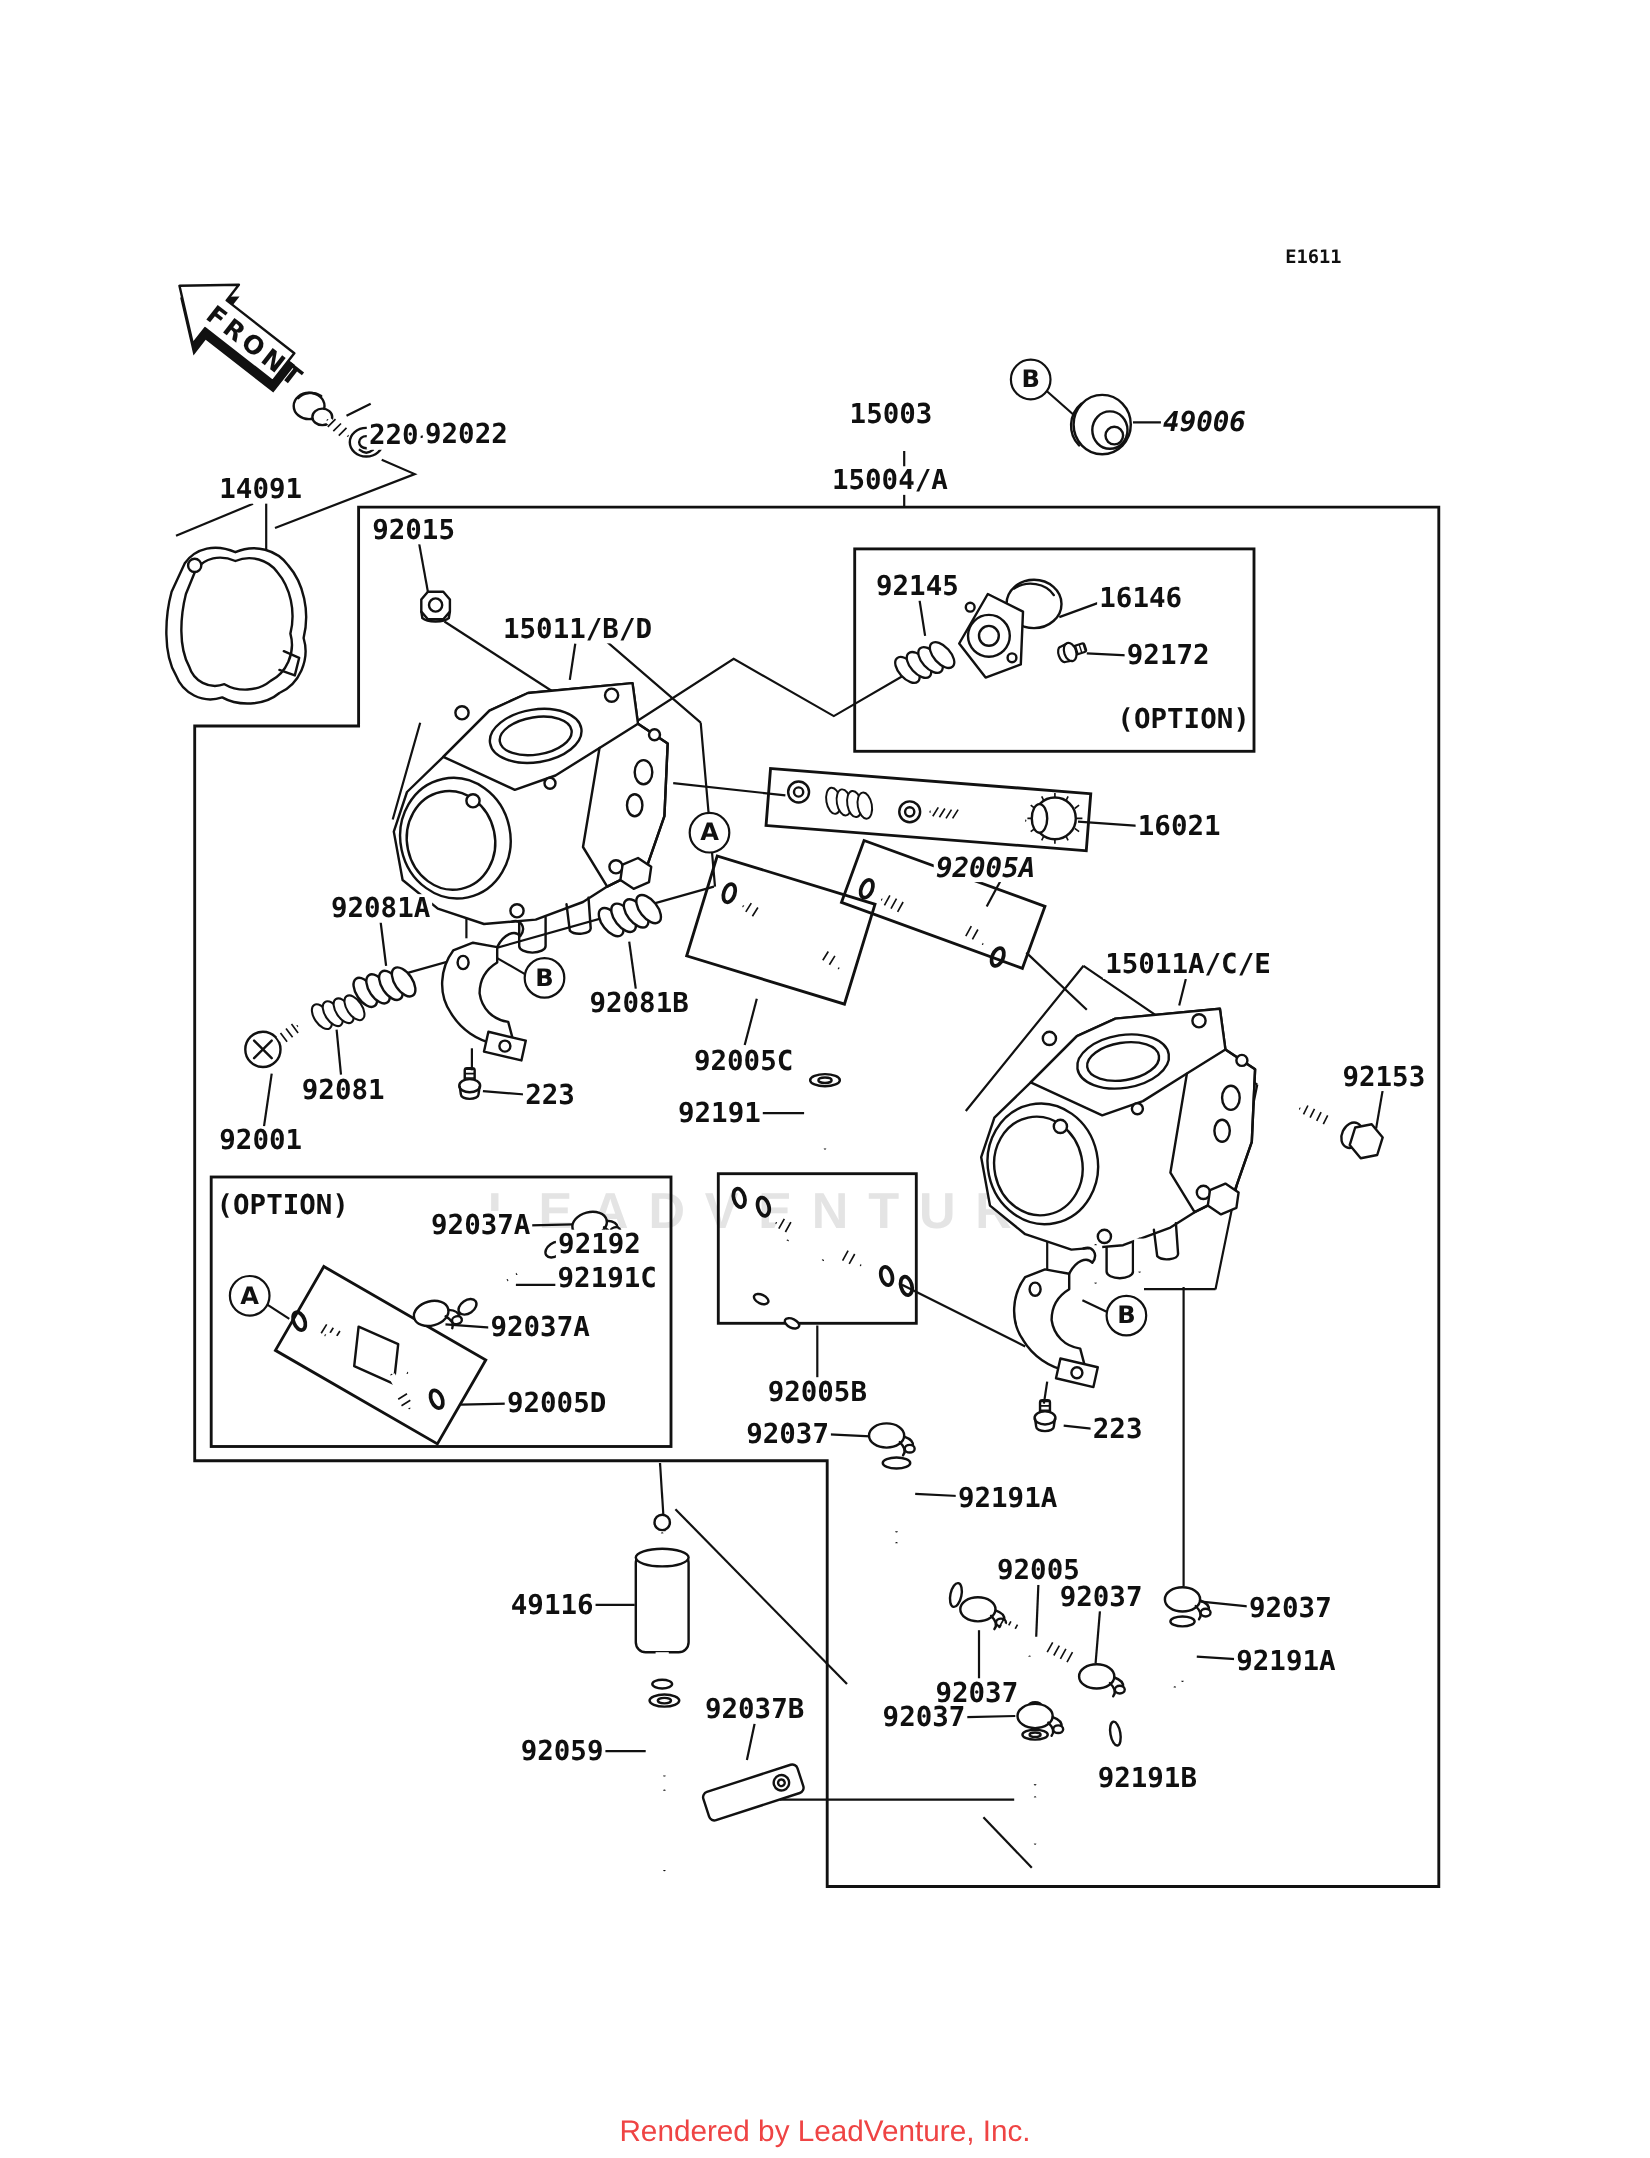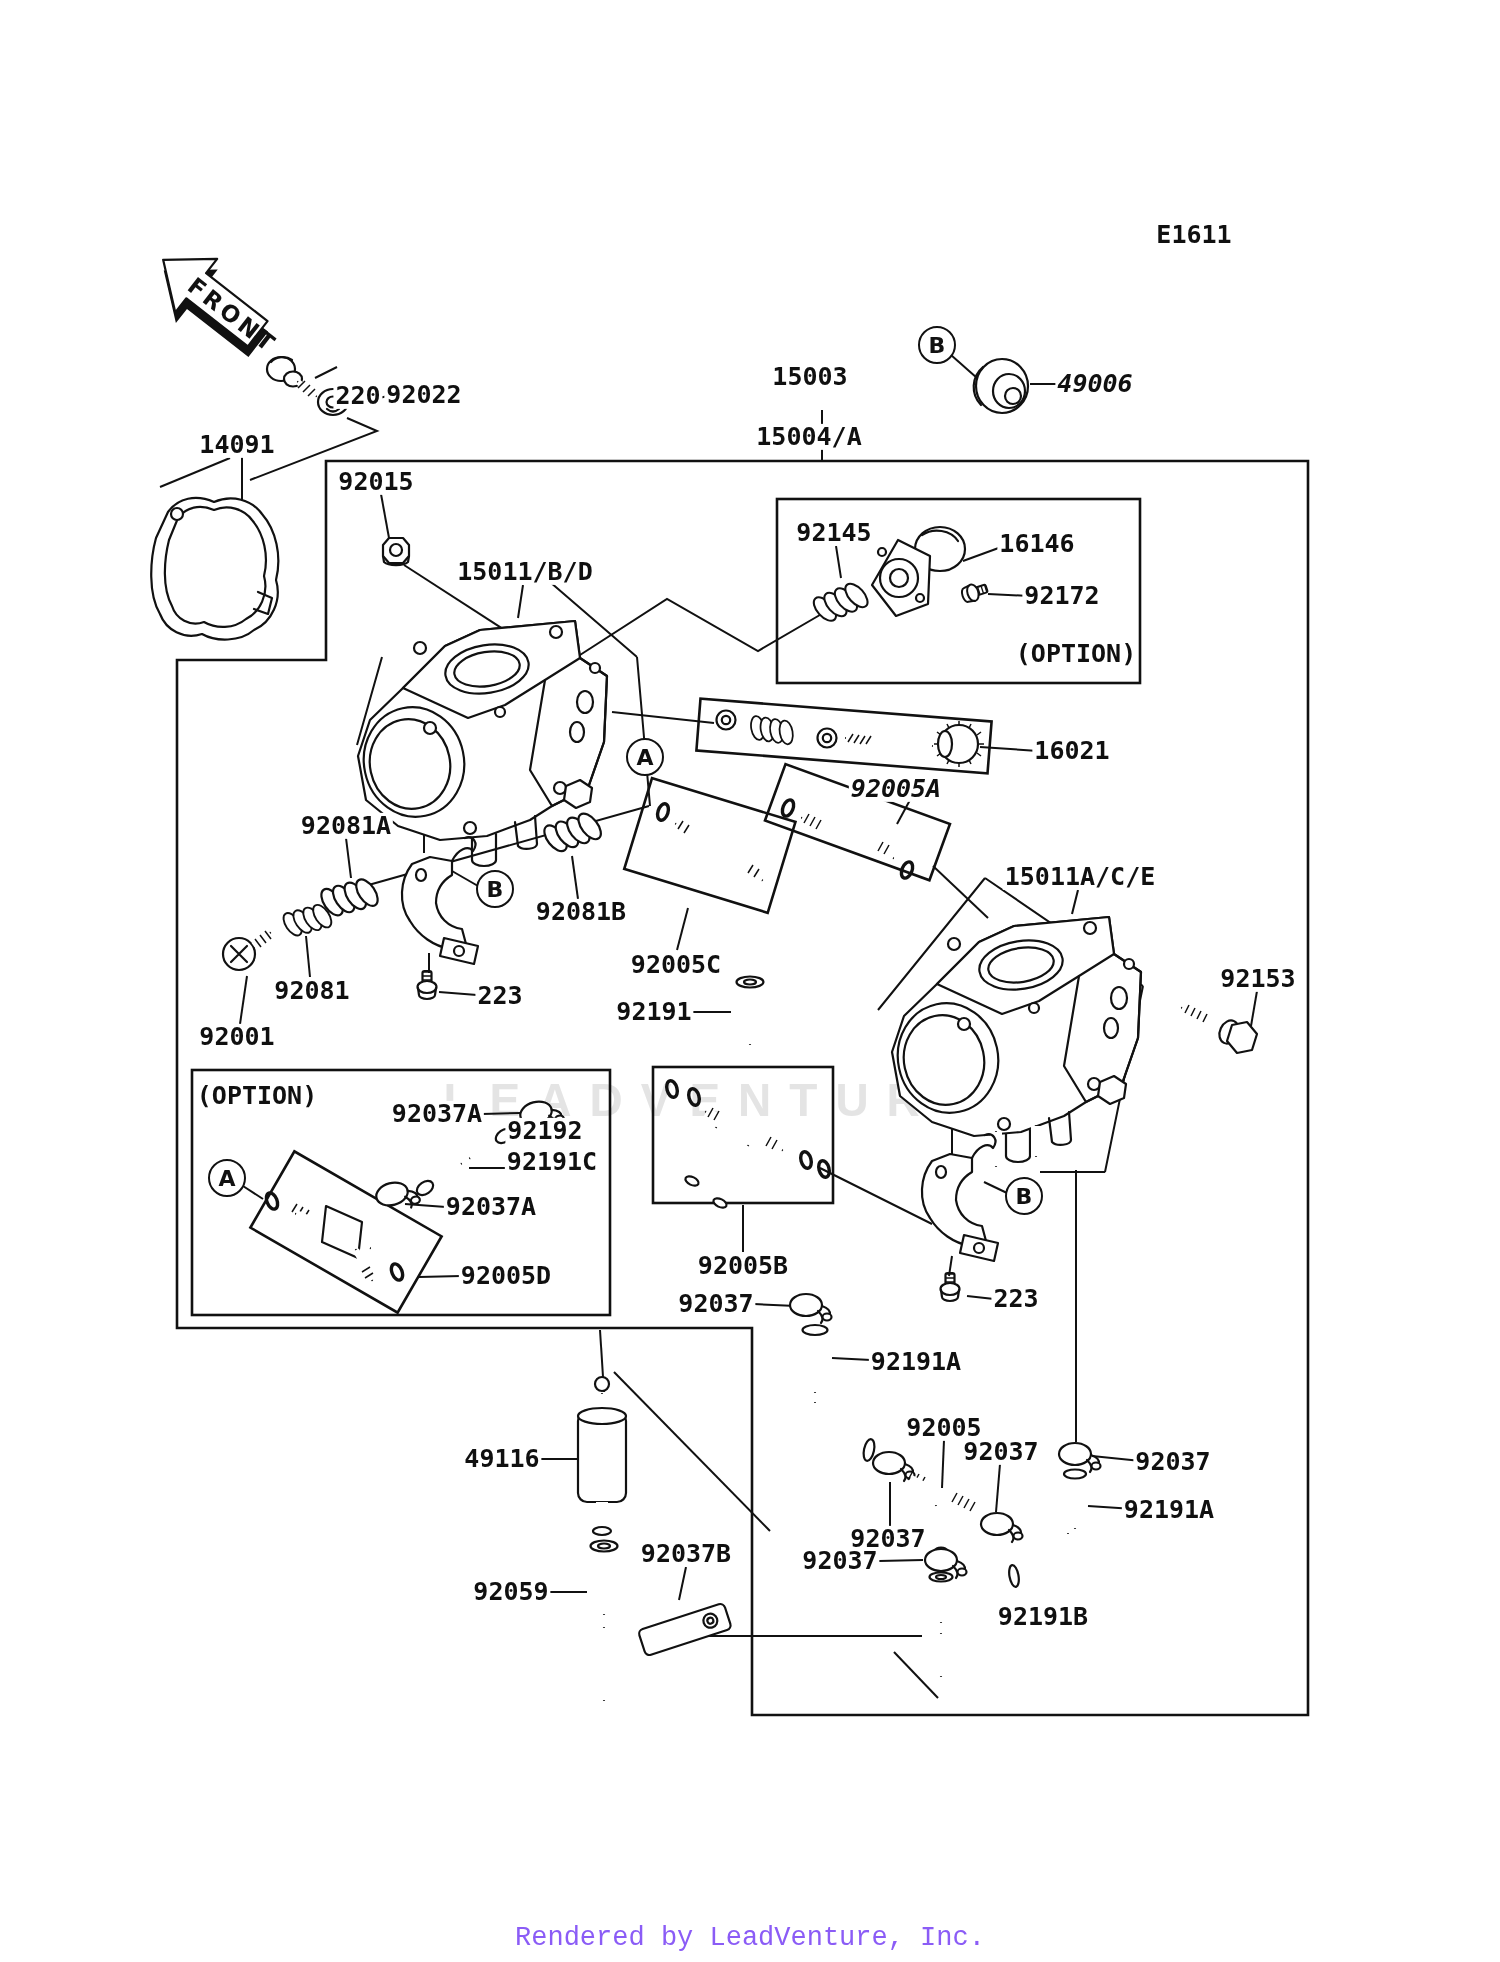--- a/index.html
+++ b/index.html
@@ -11,21 +11,21 @@
   svg.art{position:absolute;left:0;top:0;}
   #labels{position:absolute;left:0;top:0;width:100%;height:100%;}
   .lbl{position:absolute;transform:translate(-50%,-50%);white-space:nowrap;
        font-family:"DejaVu Sans Mono",monospace;font-weight:700;font-size:25px;
        color:#101010;background:#fff;padding:0 2px;line-height:1.05;}
   .cm{position:absolute;transform:translate(-50%,-50%);width:34px;height:34px;
       border:2.5px solid #111;border-radius:50%;background:#fff;display:flex;
       align-items:center;justify-content:center;font-family:"DejaVu Sans",sans-serif;
       font-weight:bold;font-size:22px;color:#111;}
   #footer{position:absolute;left:750px;top:1938px;transform:translate(-50%,-50%);
-      font-family:Liberation Mono, monospace;font-size:27px;color:#8b5cf6;white-space:nowrap;}
+      font-family:Liberation Sans, sans-serif;font-size:27px;color:#ef4444;white-space:nowrap;}
   
   .ln{stroke:#111;stroke-width:2.2;fill:none;stroke-linecap:round;stroke-linejoin:round;}
   .fw{stroke:#111;stroke-width:2.2;fill:#fff;stroke-linejoin:round;}
   .bx{stroke:#111;stroke-width:2.6;fill:none;stroke-linejoin:miter;}
   .ld{stroke:#111;stroke-width:2;fill:none;}
   .th{stroke:#111;stroke-width:1.5;fill:none;}
 </style>
 </head>
 <body>
 
@@ -378,21 +378,21 @@
       <path stroke="#fff" stroke-width="21" fill="none" d="M604,1628 L604,1700"></path>
     </g>
     <g transform="rotate(-18 685 1630)">
       <rect x="640" y="1616" width="90" height="27" rx="5" class="fw"></rect>
       <circle cx="712" cy="1629" r="7" class="fw"></circle>
         <circle cx="712" cy="1629" r="3" class="fw"></circle>
     </g>
   </svg>
 
   <div id="labels">
-      <div class="lbl" style="left: 1194px; top: 235px; font-size: 25px;">E1611</div>
+      <div class="lbl" style="left: 1194px; top: 235px; font-size: 17px;">E1611</div>
       <div class="lbl" style="left: 358px; top: 366px; margin-top: 30px;">220</div>
       <div class="lbl" style="left: 424px; top: 395px;">92022</div>
       <div class="lbl" style="left: 237px; top: 445px;">14091</div>
       <div class="lbl" style="left: 376px; top: 482px;">92015</div>
       <div class="lbl" style="left: 525px; top: 572px;">15011/B/D</div>
       <div class="lbl" style="left: 810px; top: 377px;">15003</div>
       <div class="lbl" style="left: 809px; top: 400px; margin-top: 37px;">15004/A</div>
       <div class="lbl" style="left: 1095px; top: 384px; font-style: italic;">49006</div>
       <div class="lbl" style="left: 834px; top: 533px;">92145</div>
       <div class="lbl" style="left: 1037px; top: 544px;">16146</div>

